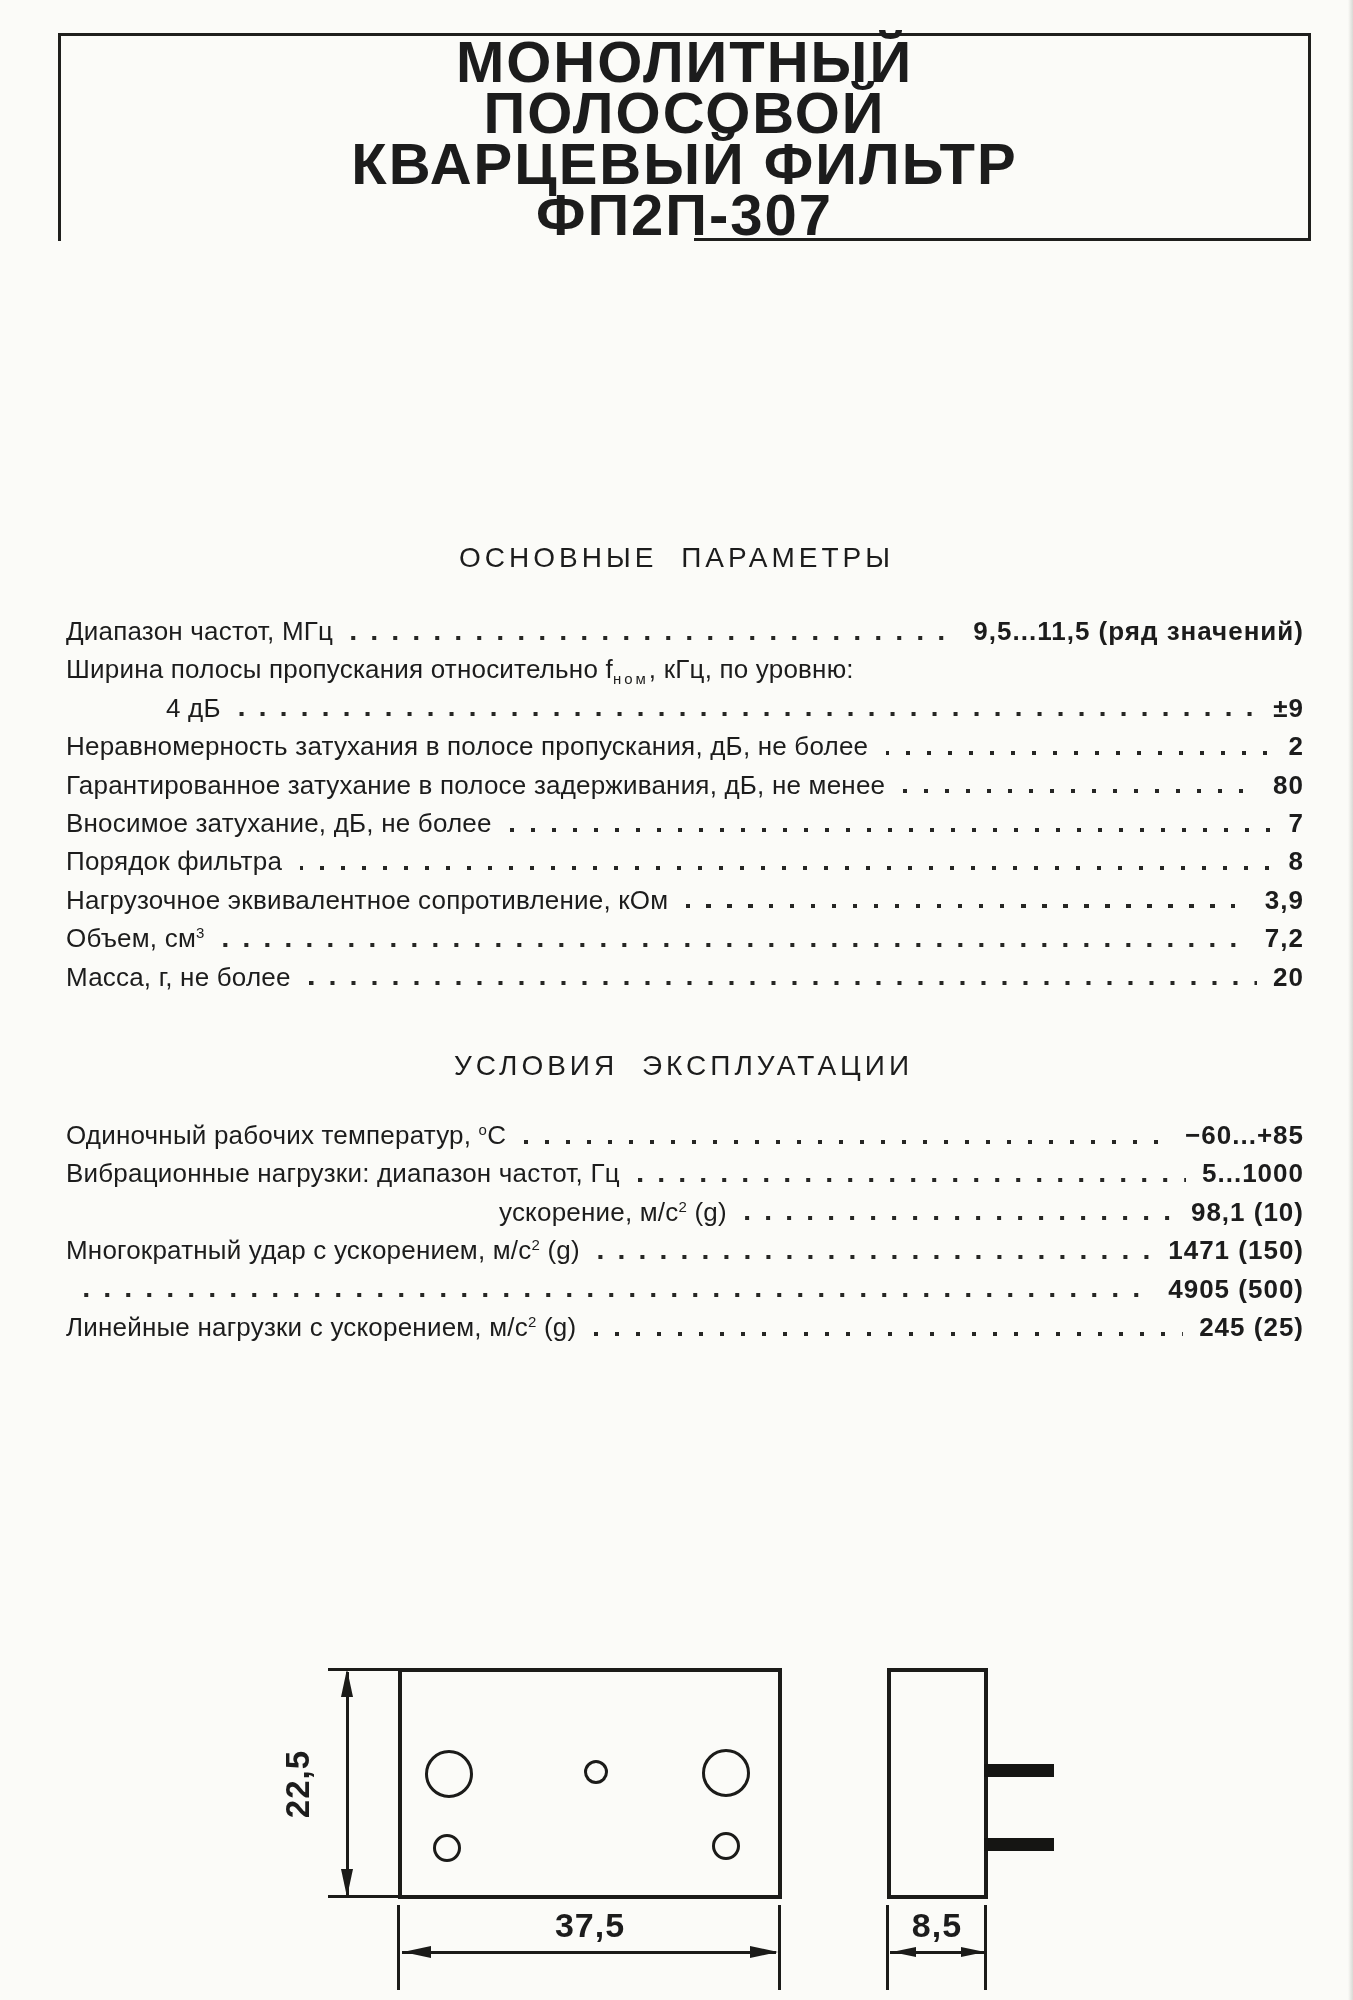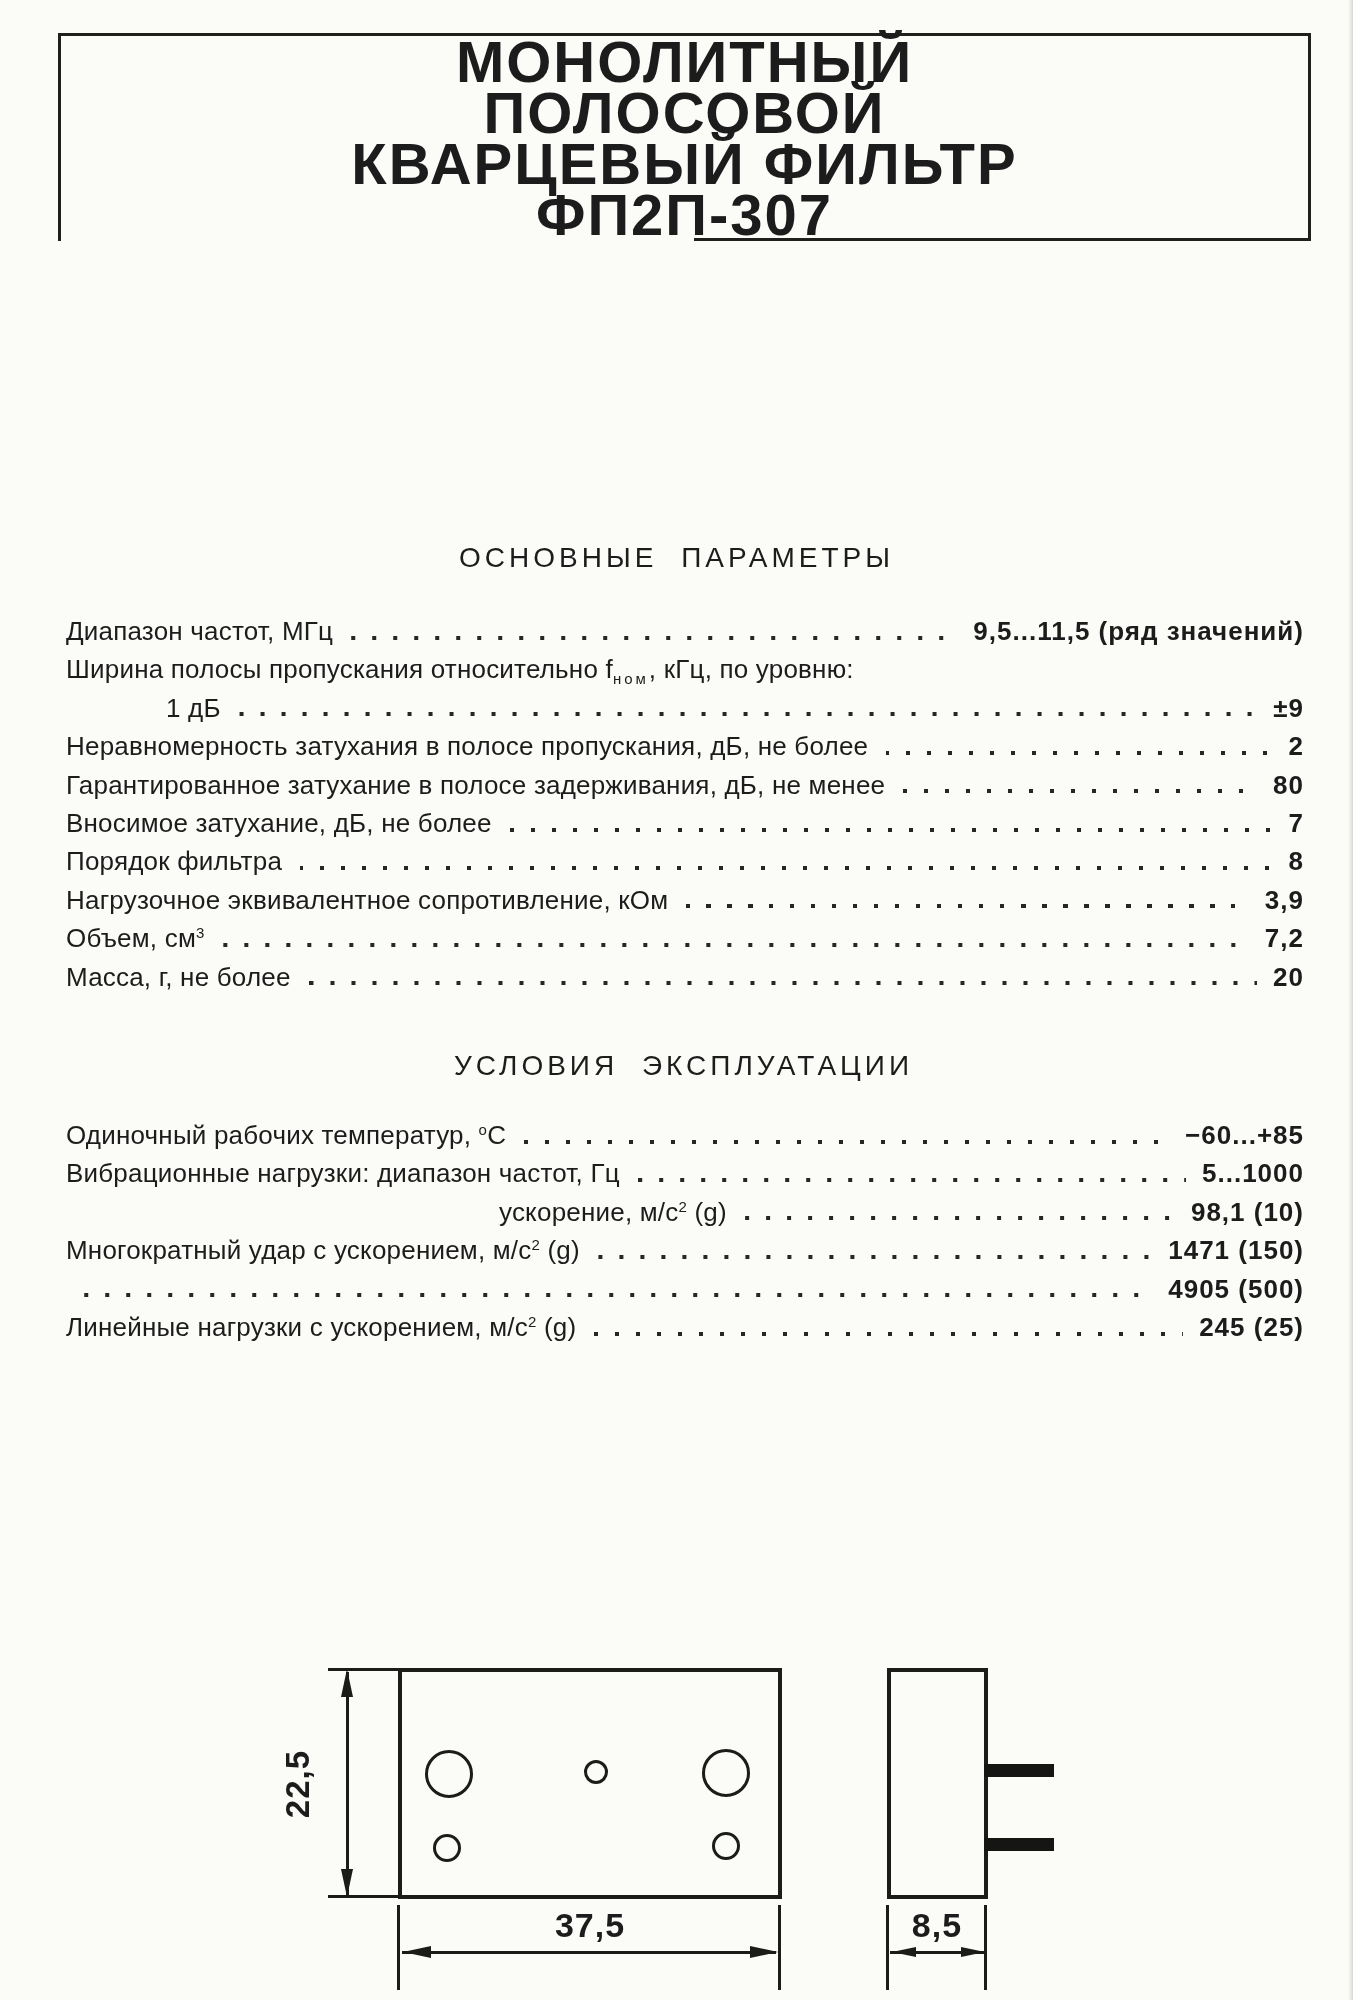--- a/index.html
+++ b/index.html
@@ -124,21 +124,21 @@
   <div class="rows" id="rows-0">
       <div class="prow">
         <span class="plabel"><span>Диапазон частот, МГц</span></span>
         <span class="leader"></span>
         <span class="pvalue">9,5...11,5 (ряд значений)</span>
       </div>
       <div class="prow">
         <span class="plabel"><span>Ширина полосы пропускания относительно f</span><sub>ном</sub><span>, кГц, по уровню:</span></span>
       </div>
       <div class="prow ind1">
-        <span class="plabel"><span>1 дБ</span></span>
+        <span class="plabel"><span>4 дБ</span></span>
         <span class="leader"></span>
         <span class="pvalue">±9</span>
       </div>
       <div class="prow">
         <span class="plabel"><span>Неравномерность затухания в полосе пропускания, дБ, не более</span></span>
         <span class="leader"></span>
         <span class="pvalue">2</span>
       </div>
       <div class="prow">
         <span class="plabel"><span>Гарантированное затухание в полосе задерживания, дБ, не менее</span></span>

